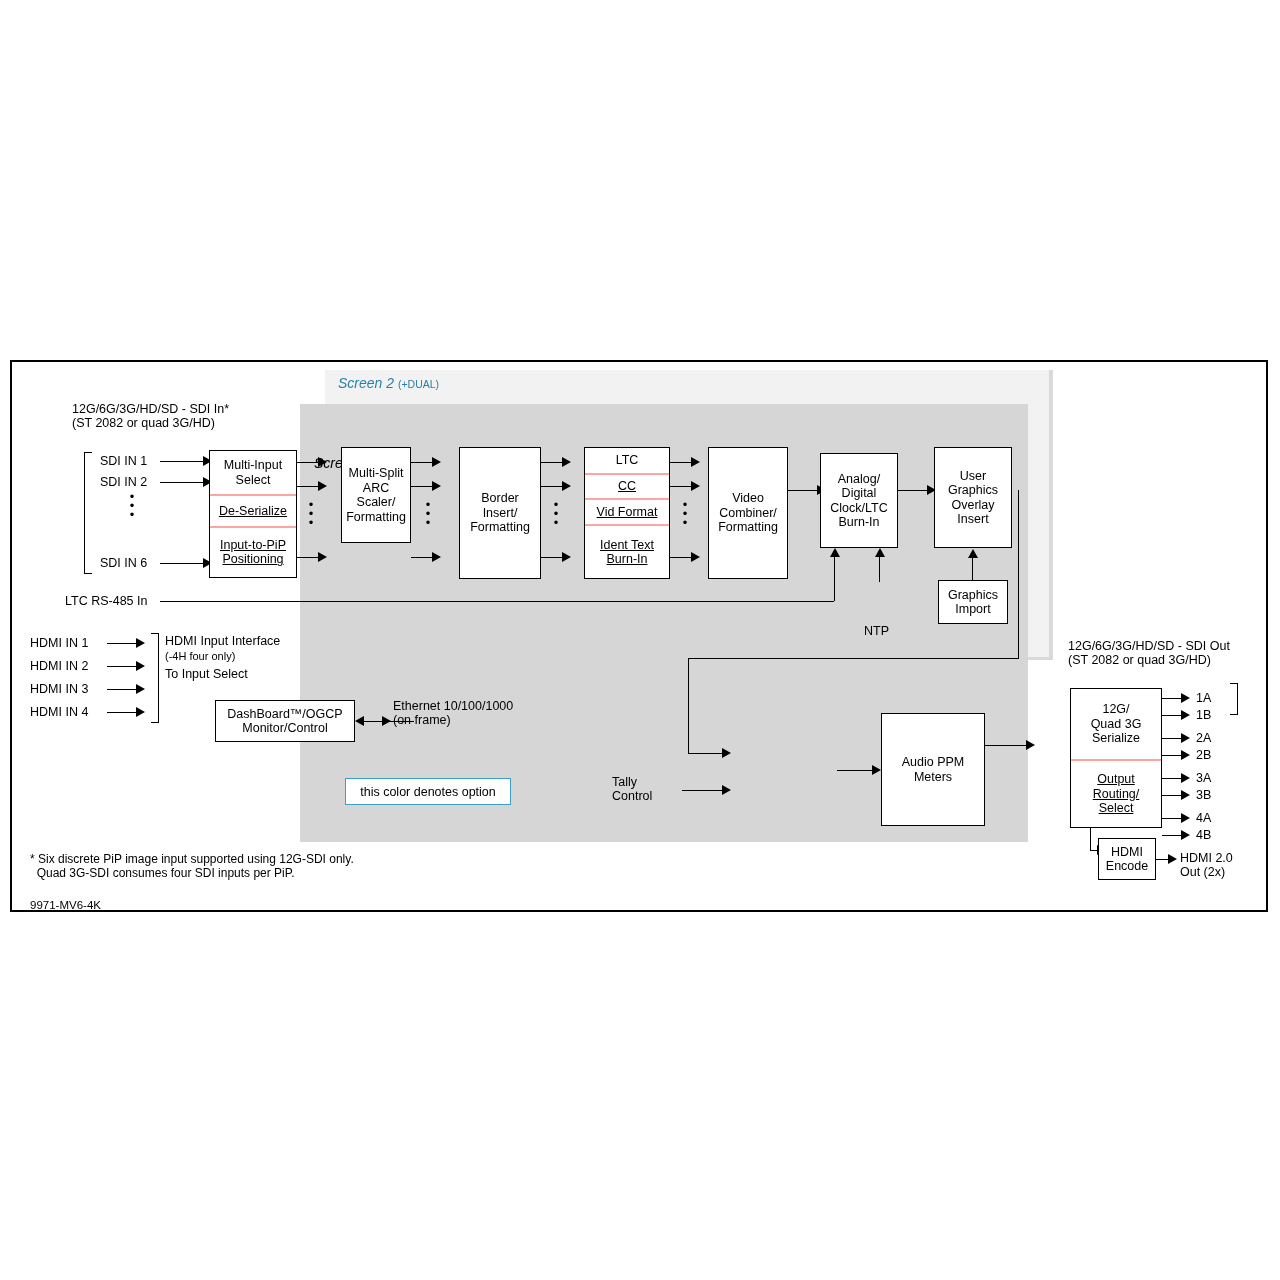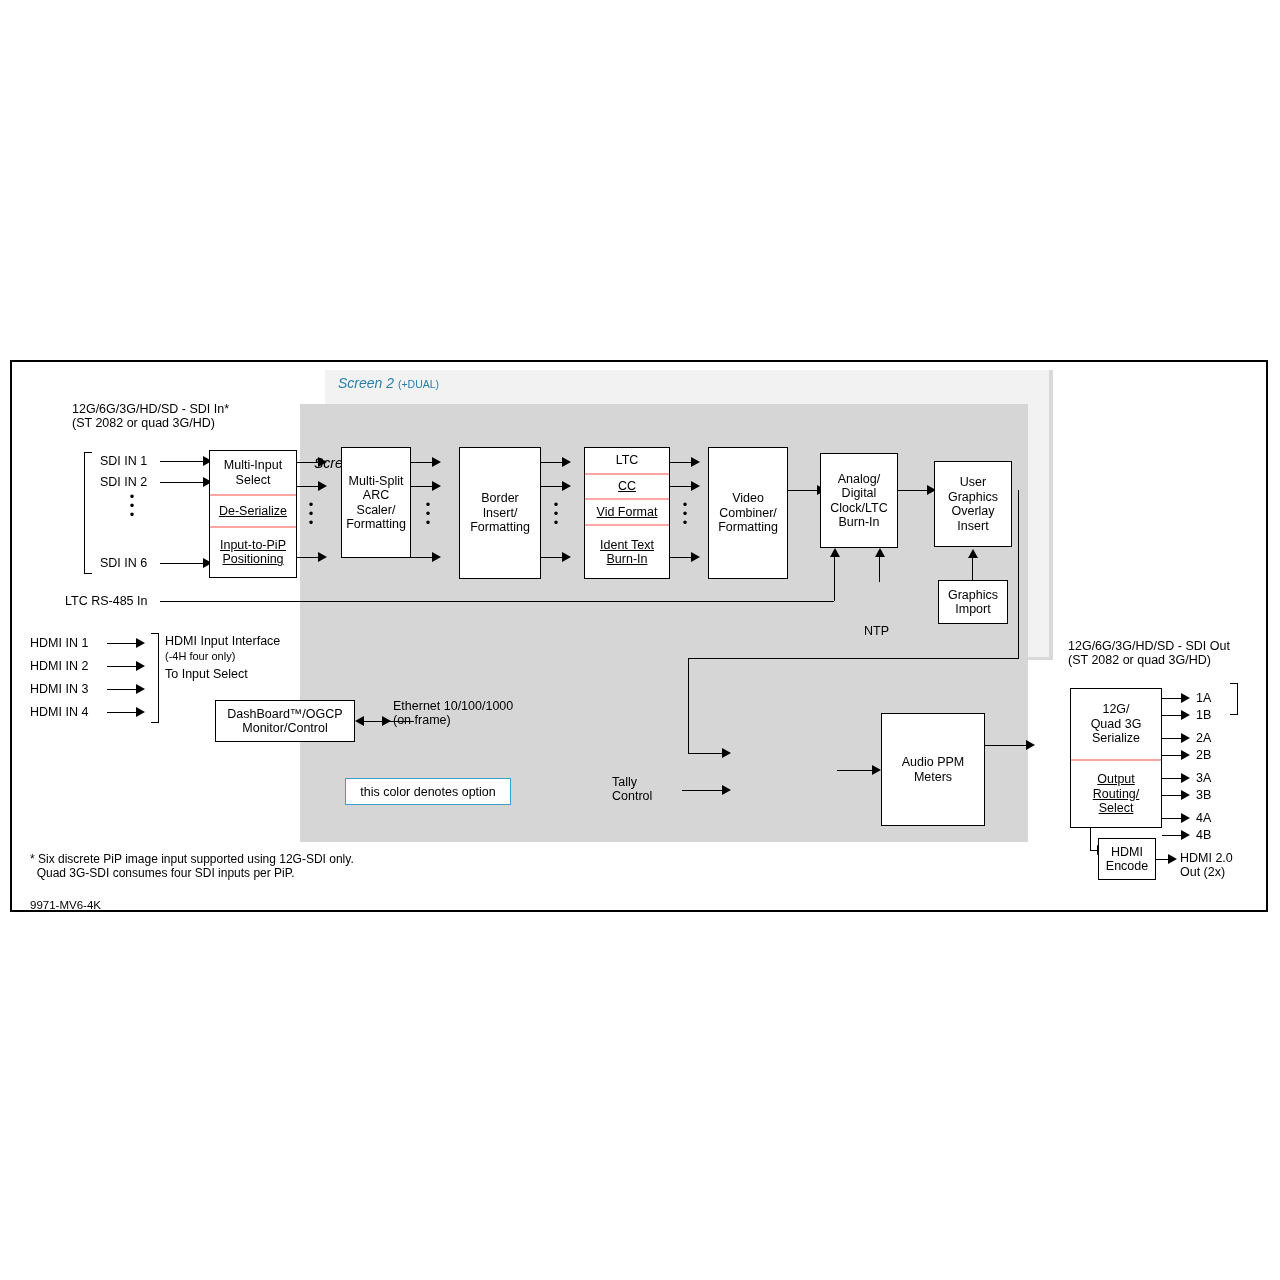--- a/index.html
+++ b/index.html
@@ -208,21 +208,21 @@
   </div>
 
   <div class="line hline" style="left:297px; top:462px; width:24px;"></div>
   <div class="arrow" style="left:318px; top:457px;"></div>
   <div class="line hline" style="left:297px; top:486px; width:24px;"></div>
   <div class="arrow" style="left:318px; top:481px;"></div>
   <div class="line hline" style="left:297px; top:557px; width:24px;"></div>
   <div class="arrow" style="left:318px; top:552px;"></div>
   <div class="dots" style="left:305px; top:500px; width:12px;">•<br>•<br>•</div>
 
-  <div class="box" style="left:341px; top:447px; width:70px; height:111px;">Multi-Split
+  <div class="box" style="left:341px; top:447px; width:70px; height:96px;">Multi-Split
 ARC Scaler/
 Formatting</div>
 
   <div class="line hline" style="left:411px; top:462px; width:24px;"></div>
   <div class="arrow" style="left:432px; top:457px;"></div>
   <div class="line hline" style="left:411px; top:486px; width:24px;"></div>
   <div class="arrow" style="left:432px; top:481px;"></div>
   <div class="line hline" style="left:411px; top:557px; width:24px;"></div>
   <div class="arrow" style="left:432px; top:552px;"></div>
   <div class="dots" style="left:422px; top:500px; width:12px;">•<br>•<br>•</div>
@@ -263,21 +263,21 @@
   <div class="arrow" style="left:817px; top:485px;"></div>
 
   <div class="box" style="left:820px; top:453px; width:78px; height:95px;">Analog/
 Digital
 Clock/LTC
 Burn-In</div>
 
   <div class="line hline" style="left:898px; top:490px; width:32px;"></div>
   <div class="arrow" style="left:927px; top:485px;"></div>
 
-  <div class="box" style="left:934px; top:461px; width:78px; height:86px;">User
+  <div class="box" style="left:934px; top:447px; width:78px; height:101px;">User
 Graphics
 Overlay
 Insert</div>
 
   <div class="box" style="left:938px; top:580px; width:70px; height:44px;">Graphics
 Import</div>
   <div class="line vline" style="left:972px; top:557px; height:24px;"></div>
   <div class="arrow-up" style="left:968px; top:549px;"></div>
 
   <div class="label" style="left:864px; top:584px;margin-top:40px;">NTP</div>

